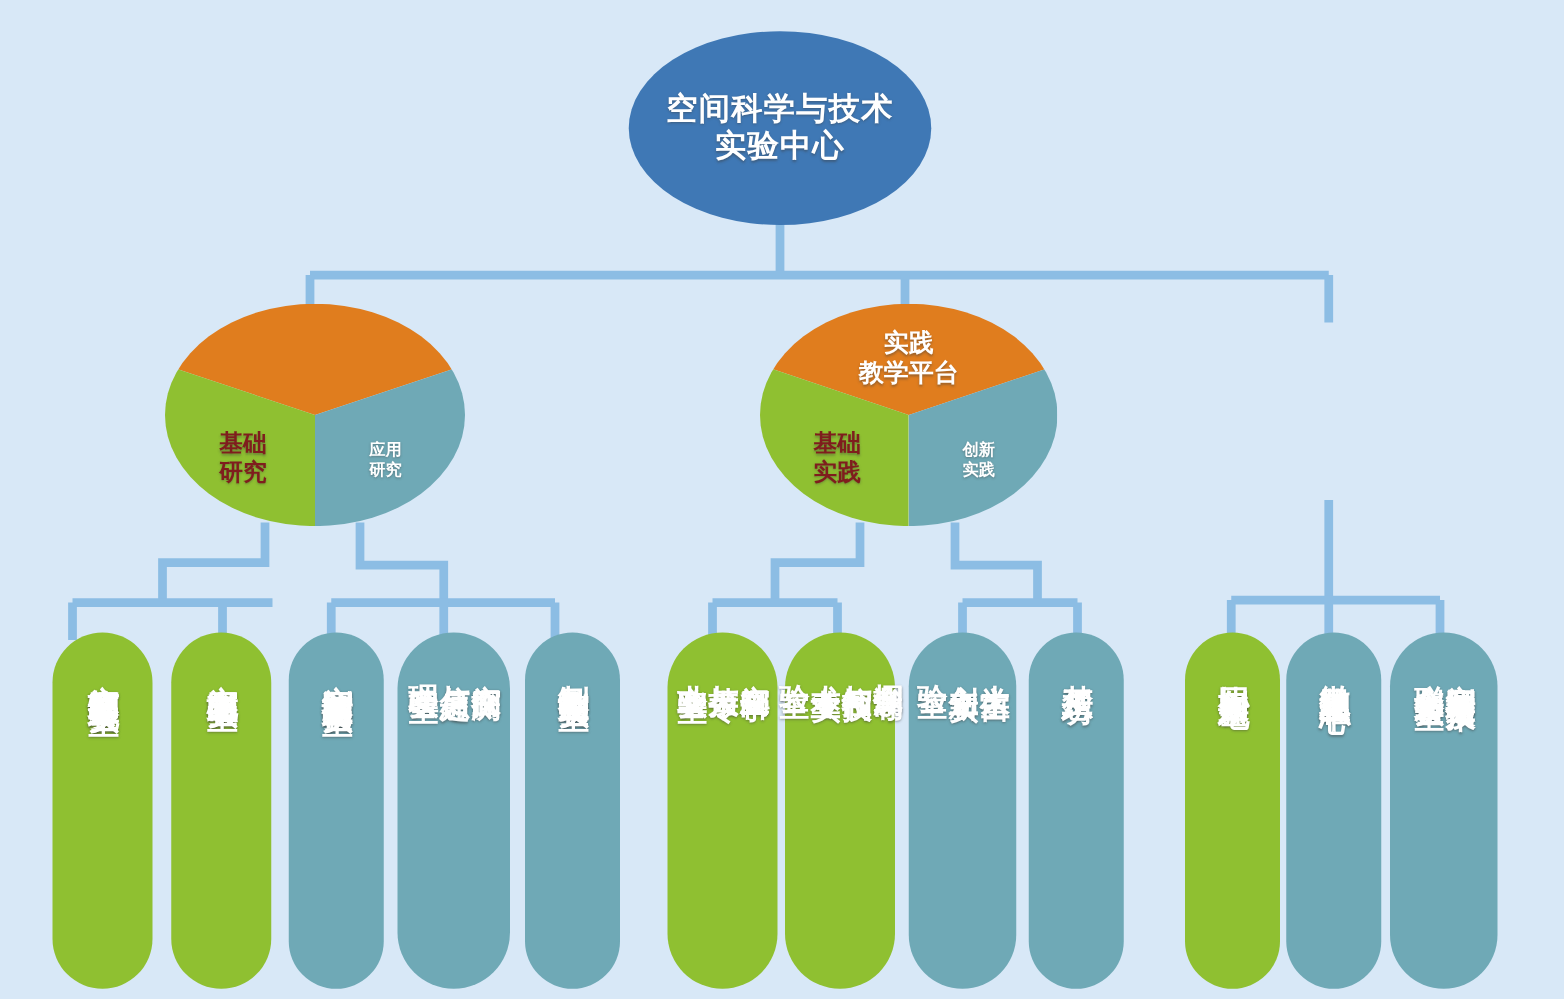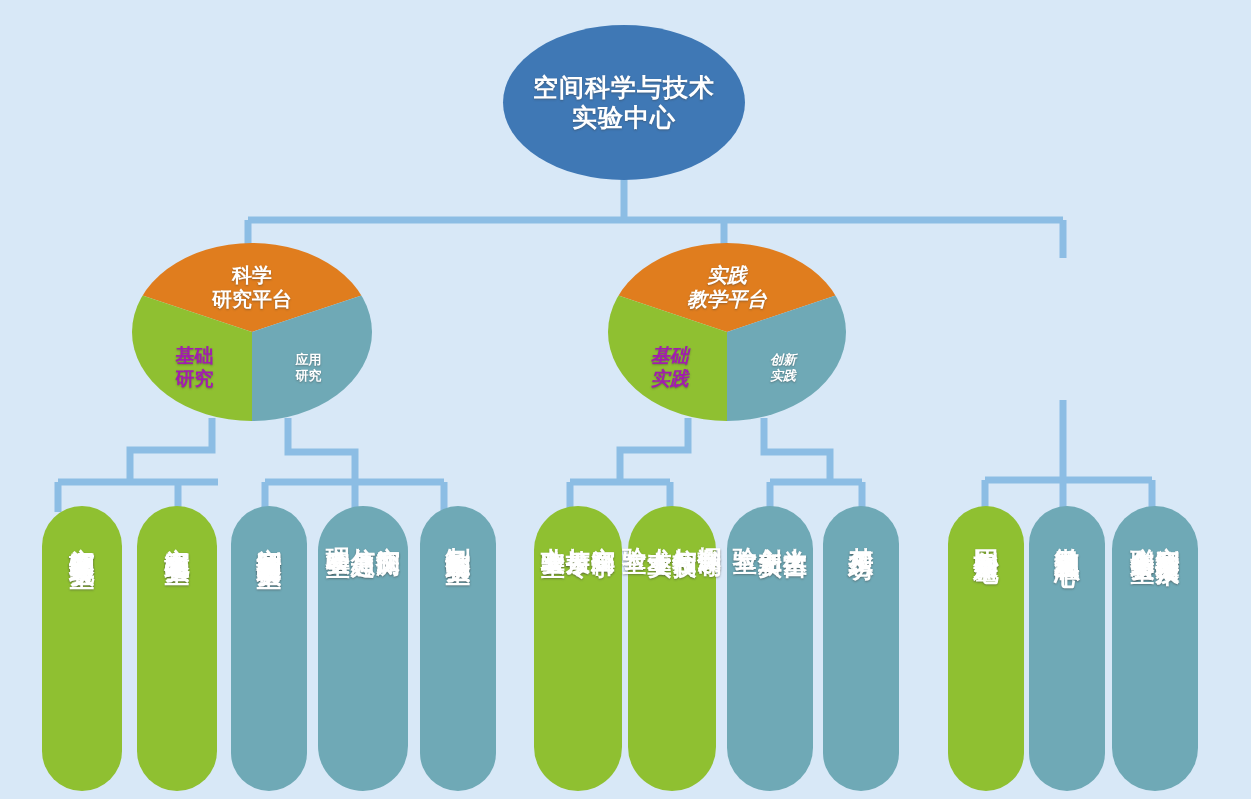--- a/index.html
+++ b/index.html
@@ -51,21 +51,21 @@
   .pie .t-top{
     position:absolute;left:0;top:6%;width:100%;height:38%;
     display:flex;align-items:center;justify-content:center;
     color:#fff;font-weight:bold;font-size:20px;line-height:1.2;
     text-align:center;white-space:pre-line;
     text-shadow:0 1px 2px rgba(60,60,60,.45);
   }
   .pie .t-bl{
     position:absolute;left:6%;top:52%;width:40%;height:36%;
     display:flex;align-items:center;justify-content:center;
-    color:#a21caf;font-weight:bold;font-size:19px;line-height:1.2;
+    color:#7f1d1d;font-weight:bold;font-size:19px;line-height:1.2;
     text-align:center;white-space:pre-line;
     text-shadow:0 1px 2px rgba(60,60,60,.45);
   }
   .pie .t-br{
     position:absolute;left:53%;top:52%;width:41%;height:36%;
     display:flex;align-items:center;justify-content:center;
     color:#fff;font-weight:bold;font-size:13px;line-height:1.2;
     text-align:center;white-space:pre-line;
     text-shadow:0 1px 2px rgba(60,60,60,.45);
   }
@@ -141,29 +141,27 @@
 
   <div class="node ellipse root" style="left:503px;top:25px;width:242px;height:155px;">
     <div class="label">空间科学与技术
 实验中心</div>
   </div>
 
   <div class="node pie" style="left:132px;top:243px;width:240px;height:178px;">
     <div class="seg seg-top"></div>
     <div class="seg seg-bl"></div>
     <div class="seg seg-br"></div>
-    <div class="t-top">科学
-研究平台</div>
     <div class="t-bl">基础
 研究</div>
     <div class="t-br">应用
 研究</div>
   </div>
 
-  <div class="node pie" style="left:608px;top:243px;width:238px;height:178px;font-style:italic;">
+  <div class="node pie" style="left:608px;top:243px;width:238px;height:178px;">
     <div class="seg seg-top"></div>
     <div class="seg seg-bl"></div>
     <div class="seg seg-br"></div>
     <div class="t-top">实践
 教学平台</div>
     <div class="t-bl">基础
 实践</div>
     <div class="t-br">创新
 实践</div>
   </div>

